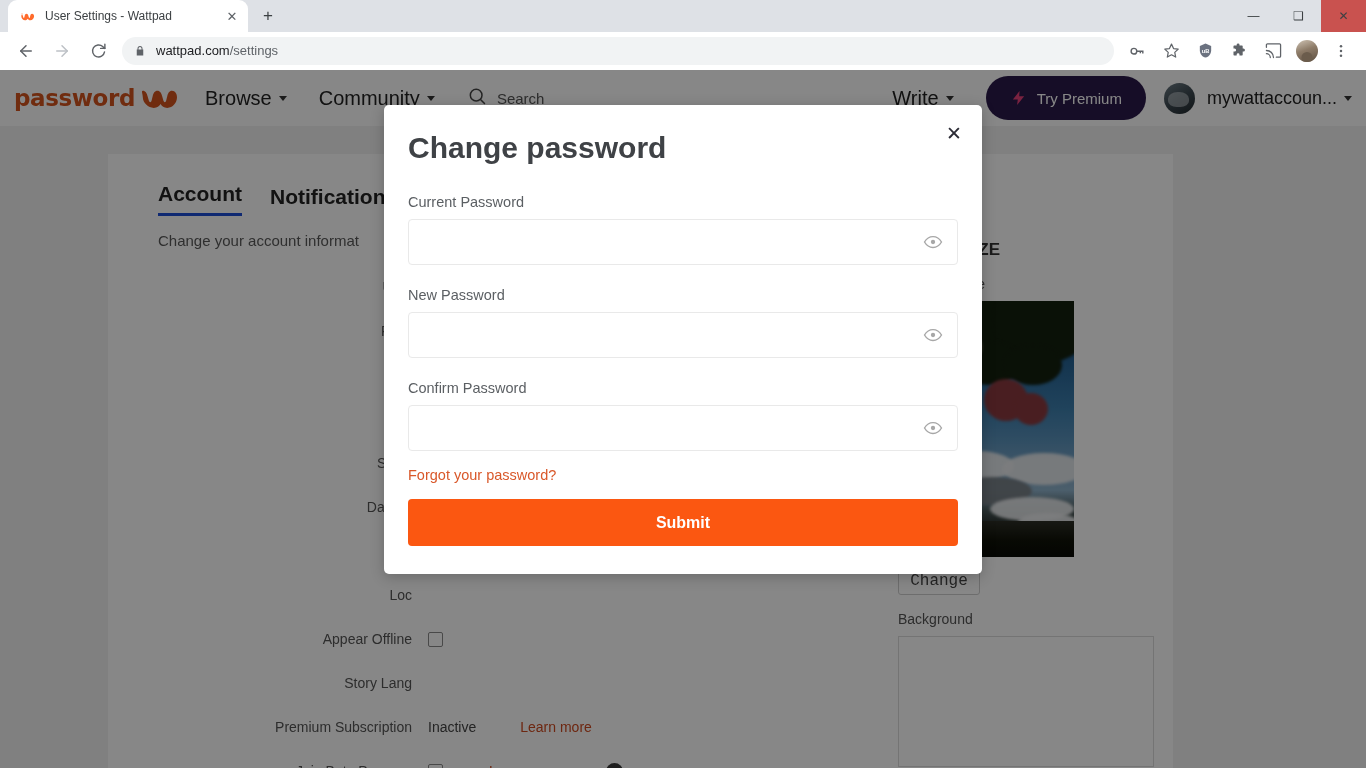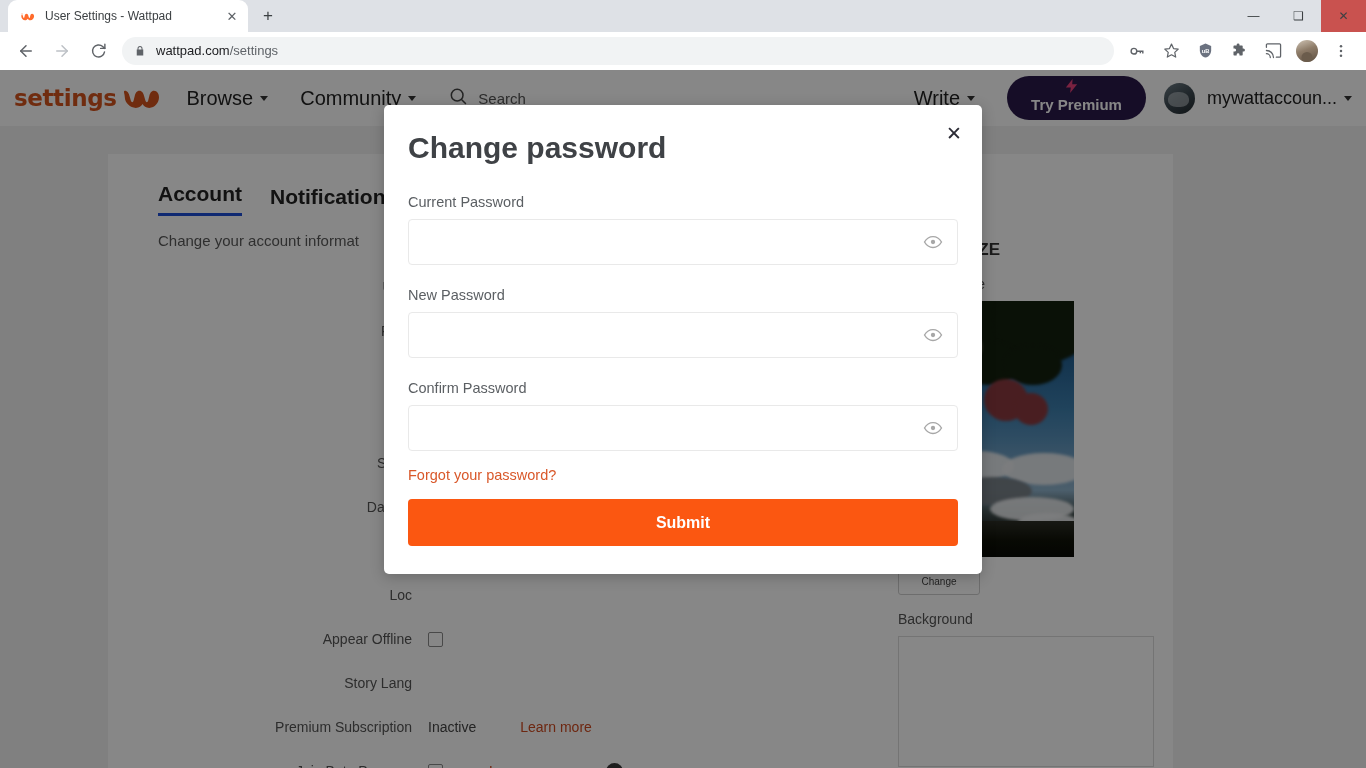--- a/index.html
+++ b/index.html
@@ -115,21 +115,21 @@
     display: inline-block; margin-left: 7px;
     border-left: 4px solid transparent; border-right: 4px solid transparent;
     border-top: 5px solid #333;
   }
   .search-box { display: flex; align-items: center; flex: 0 0 auto; }
   .search-box .stext { font-size: 15px; color: #555; margin-left: 10px; }
   .hdr-spacer { flex: 1; }
   .premium-pill {
     background: #2b1a4a; color: #ffffff; border-radius: 22px;
     height: 44px; padding: 0 24px; display: flex; align-items: center;
-    font-size: 15px; font-weight: 700; margin-right: 18px; flex-direction: column;
+    font-size: 15px; font-weight: 400; margin-right: 18px;
   }
   .bolt { margin-right: 10px; display: flex; align-items: center; }
   .user-chip { display: flex; align-items: center; }
   .user-avatar {
     width: 31px; height: 31px; border-radius: 50%; overflow: hidden;
     margin-right: 12px; position: relative;
     background: linear-gradient(150deg,#6f7d86 0%,#3d4a52 50%,#22292e 100%);
   }
   .user-avatar::after {
     content:""; position:absolute; left:12%; top:32%;
@@ -207,21 +207,21 @@
     border-radius: 50%; background: radial-gradient(circle, rgba(255,250,235,.95) 0%, rgba(255,235,190,.55) 42%, rgba(255,220,160,0) 72%);
   }
   .horizon {
     position: absolute; left: 0; right: 0; bottom: 0; height: 36px;
     background: linear-gradient(to bottom,#2d2f26 0%,#101208 55%,#0a0b06 100%);
   }
   .btn-change {
     margin-top: 10px; width: 82px; height: 28px;
     border: 1px solid #cfcfcf; background: #fff; border-radius: 3px;
     display: flex; align-items: center; justify-content: center;
-    font-size: 10px; color: #444;
+    font-size: 16px; color: #444; font-family: Liberation Mono, monospace;
   }
   .bg-frame {
     width: 256px; height: 131px; margin-top: 9px;
     border: 1px solid #dcdcdc; background: #fff;
   }
 
   
   .dim {
     position: absolute; inset: 0; background: rgba(0,0,0,.47); z-index: 50;
   }
@@ -358,21 +358,21 @@
       </div>
     </div>
   </div>
 
   <div class="viewport">
     <div class="page">
       <div class="page-inner">
 
         <div class="site-header">
           <div class="wp-logo">
-            <span class="wp-wordmark">settings</span>
+            <span class="wp-wordmark">password</span>
             <span class="wp-mark">
               <svg width="36" height="26" viewBox="0 0 40 28">
                 <path d="M2 6c3 0 4.4 2.6 5.4 6.2.9 3.1 1.6 6.4 2.9 6.4 1.4 0 1.8-3.3 2.6-6.4C13.8 8.6 15.2 6 18.2 6s4.4 2.6 5.4 6.2c.9 3.1 1.6 6.4 2.9 6.4 1.4 0 1.8-3.3 2.6-6.4C30 8.6 31.4 6 34.4 6 38 6 40 9.4 40 13.3 40 19.4 35.3 25 29.2 25c-3.8 0-6.1-1.8-7.5-4.3-1.4 2.5-3.7 4.3-7.5 4.3C8.1 25 2 19.4 2 13.3 2 9.4 0 6 2 6z" fill="#d4541e"></path>
               </svg>
             </span>
           </div>
           <div class="nav-link">
             <span>Browse</span>
             <span class="caret"></span>
           </div>

